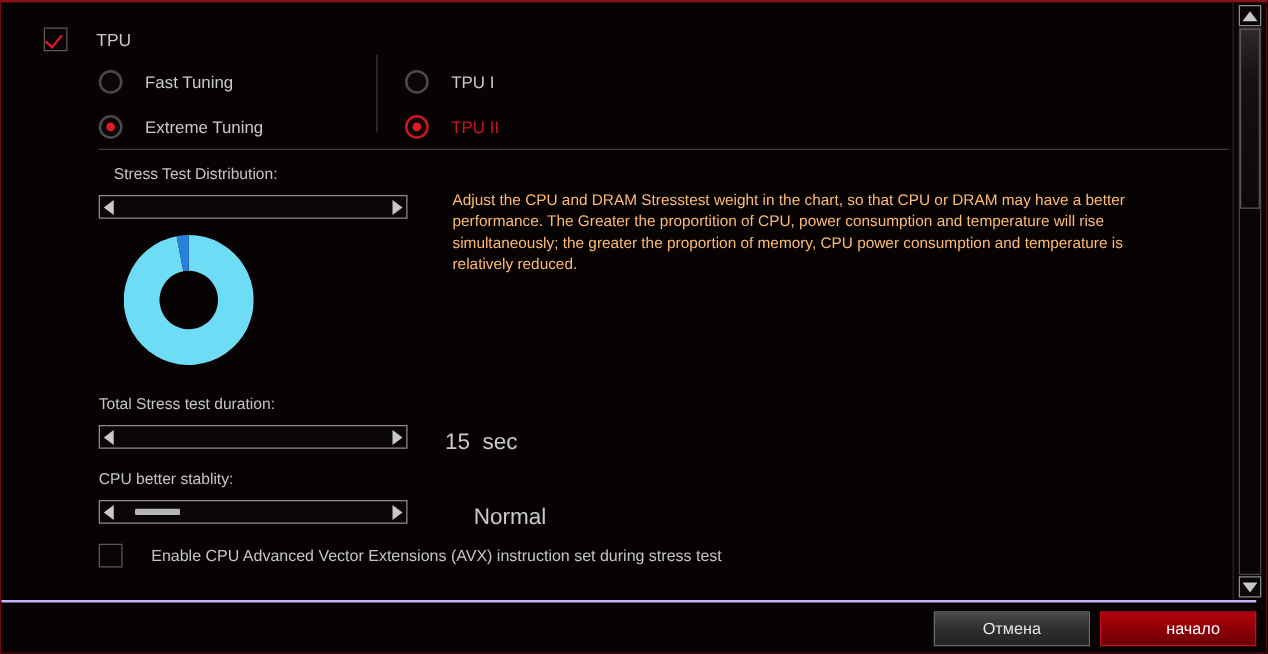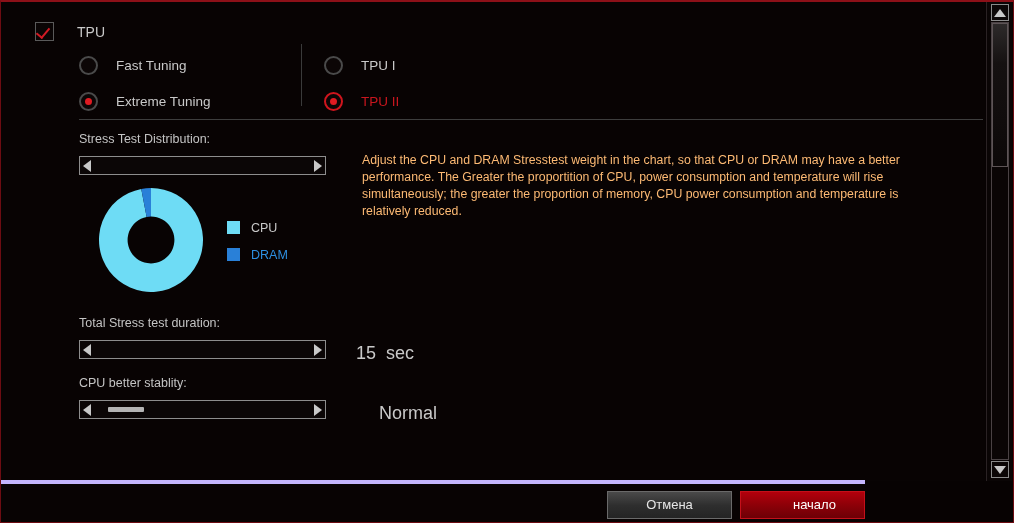--- a/index.html
+++ b/index.html
@@ -277,24 +277,24 @@
     width: 16px;
     height: 144px;
     background: linear-gradient(180deg, #2d2a2a 0%, #151111 28%, #0c0808 100%);
     border: 1px solid #5d5456;
   }
 
   
   #bottom-bar {
     position: absolute;
     left: 0; bottom: 0;
-    width: 864px;
+    width: 1004px;
     height: 42px;
     background: #080303;
-    border-top: 4px solid #c4b5fd;
+    border-top: 2px solid #c4b5fd;
   }
   .btn {
     position: absolute;
     top: 7px;
     height: 28px;
     border: 1px solid #555;
     font-family: "Liberation Sans", sans-serif;
     font-size: 13px;
     color: #e6e6e6;
     cursor: pointer;
@@ -349,49 +349,39 @@
         <div class="radio-row">
           <div class="radio selected accent"></div>
           <div class="radio-label accent">TPU II</div>
         </div>
       </div>
     </div>
 
     <div class="vdiv"></div>
     <div class="hdiv" id="divider-main"></div>
 
-    <div class="field-label" style="left:78px; top:130px;">Stress Test Distribution:</div>
+    <div class="field-label" style="left:90px; top:130px;">Stress Test Distribution:</div>
 
     <div class="slider" style="left:78px; top:154px; width:247px;">
       <div class="slider-arrow left"></div>
       <div class="slider-track"></div>
       <div class="slider-arrow right"></div>
     </div>
 
     <div id="description">Adjust the CPU and DRAM Stresstest weight in the chart, so that CPU or DRAM may have a better performance. The Greater the proportition of CPU, power consumption and temperature will rise simultaneously; the greater the proportion of memory, CPU power consumption and temperature is relatively reduced.</div>
 
     <div id="chart-wrap">
       <svg id="donut" width="104" height="104" viewBox="0 0 104 104">
         <g id="donut-slices">
             <path d="M 52 0 A 52 52 0 1 1 42.25617164154232 0.9210629621081878 L 47.61527723869404 29.01447833294868 A 23.400000000000002 23.400000000000002 0 1 0 52 28.599999999999998 Z" fill="#6edcf5"></path>
             <path d="M 42.25617164154232 0.9210629621081878 A 52 52 0 0 1 51.99999999999999 0 L 51.99999999999999 28.599999999999998 A 23.400000000000002 23.400000000000002 0 0 0 47.61527723869404 29.01447833294868 Z" fill="#2980d8"></path>
           </g>
       </svg>
     </div>
 
-    <div id="legend">
-      <div class="legend-row">
-        <div class="legend-swatch" id="sw-cpu" style="background: rgb(110, 220, 245);"></div>
-        <div class="legend-text" id="lt-cpu" style="color: rgb(201, 201, 201);">CPU</div>
-      </div>
-      <div class="legend-row">
-        <div class="legend-swatch" id="sw-dram" style="background: rgb(41, 128, 216);"></div>
-        <div class="legend-text" id="lt-dram" style="color: rgb(46, 143, 224);">DRAM</div>
-      </div>
-    </div>
 
     <div class="field-label" style="left:78px; top:314px;">Total Stress test duration:</div>
 
     <div class="slider" style="left:78px; top:338px; width:247px;">
       <div class="slider-arrow left"></div>
       <div class="slider-track"></div>
       <div class="slider-arrow right"></div>
     </div>
 
     <div class="value-text" style="left:355px; top:341px;">15</div>
@@ -402,20 +392,24 @@
     <div class="slider" style="left:78px; top:398px; width:247px;">
       <div class="slider-arrow left"></div>
       <div class="slider-track">
         <div class="slider-thumb" id="cpu-ratio-thumb" style="left: 6%; width: 36px;"></div>
       </div>
       <div class="slider-arrow right"></div>
     </div>
 
     <div class="value-text" style="left:378px; top:401px;">Normal</div>
 
+    <div id="avx-row">
+      <div class="chk-box"></div>
+      <div id="avx-label">Enable CPU Advanced Vector Extensions (AVX) instruction set during stress test</div>
+    </div>
 
   </div>
 
   <div id="vscroll">
     <div class="vs-btn" id="vs-up"></div>
     <div id="vs-track">
       <div id="vs-thumb" style="top: 0px;"></div>
     </div>
     <div class="vs-btn" id="vs-down"></div>
   </div>

